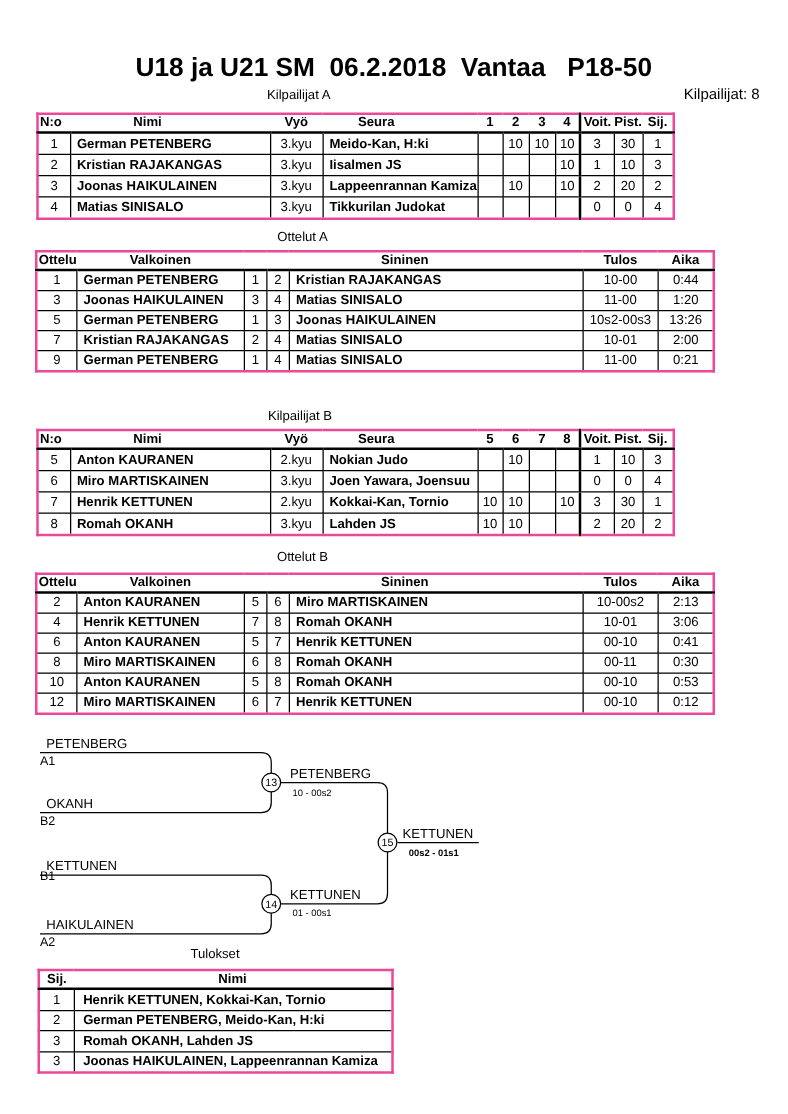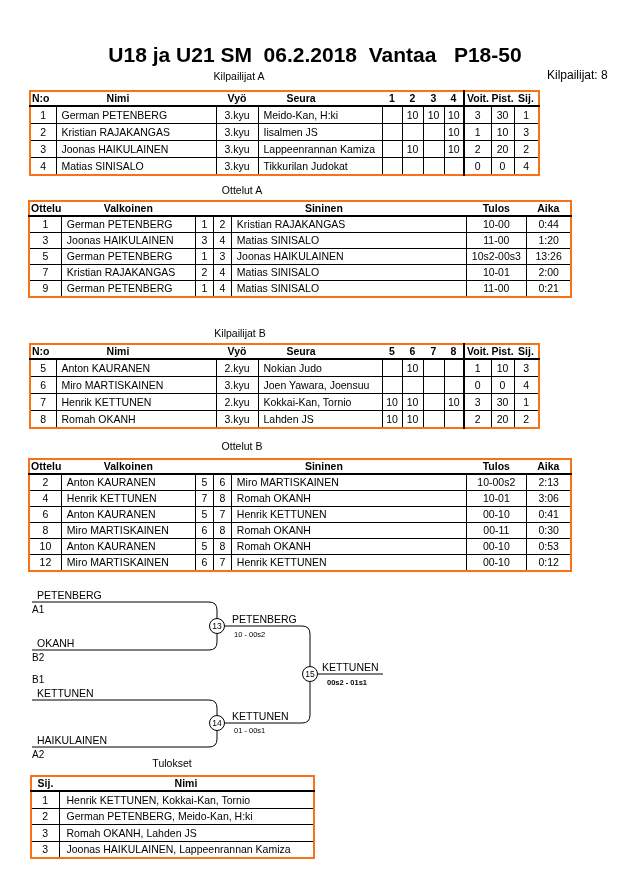--- a/index.html
+++ b/index.html
@@ -3,27 +3,27 @@
 <meta charset="utf-8">
 <style>
   html,body{margin:0;padding:0;background:#fff;}
   #page{position:relative;width:630px;height:891px;background:#fff;overflow:hidden;
         font-family:"Liberation Sans",sans-serif;color:#000;}
   .abs{position:absolute;}
   #main-title{left:0;top:43px;width:630px;text-align:center;font-size:21px;font-weight:bold;
               white-space:pre;letter-spacing:0px;}
   .sec-title{font-size:10.5px;font-weight:normal;transform:translateX(-50%);white-space:nowrap;}
   #competitor-count{left:547px;top:68px;font-size:12px;text-align:center;}
-  table{border-collapse:collapse;table-layout:fixed;border:2px solid #f97316;
+  table{border-collapse:collapse;table-layout:fixed;border:2px solid #ec4899;
         font-size:10.5px;line-height:1;}
   th{font-weight:bold;border:none;border-bottom:2px solid #000;height:13px;
      text-align:center;padding:0;white-space:nowrap;overflow:visible;vertical-align:middle;}
   td{border:1px solid #000;padding:0;text-align:center;vertical-align:middle;
      white-space:nowrap;overflow:hidden;}
-  td.name{text-align:left;padding-left:5px;}
+  td.name{text-align:left;padding-left:5px;font-weight:bold;}
   .ktable td{height:16px;}
   .ktable th.tk{border-left:2px solid #000;}
   .ktable td.tk{border-left:2px solid #000;}
   .ktable th:first-child{text-align:left;padding-left:1px;}
   .ktable th:nth-child(2){padding-right:36px;}
   .ktable th:nth-child(4){padding-right:38px;}
   .otable td{height:15px;}
   .otable th:first-child{text-align:left;padding-left:1px;}
   .otable th:nth-child(5){padding-right:50px;}
   .ttable td{height:15.5px;}
@@ -381,21 +381,21 @@
       <path d="M318 674 H383"></path>
     </svg>
 
     <div class="abs bk-name" style="left:37px;top:589px;">PETENBERG</div>
     <div class="abs bk-seed" style="left:32px;top:604px;">A1</div>
 
     <div class="abs bk-name" style="left:37px;top:637px;">OKANH</div>
     <div class="abs bk-seed" style="left:32px;top:652px;">B2</div>
 
     <div class="abs bk-name" style="left:37px;top:687px;">KETTUNEN</div>
-    <div class="abs bk-seed" style="left:32px;top:674px;">B1</div>
+    <div class="abs bk-seed" style="left:32px;top:696px;">B1</div>
 
     <div class="abs bk-name" style="left:37px;top:734px;">HAIKULAINEN</div>
     <div class="abs bk-seed" style="left:32px;top:749px;">A2</div>
 
     <div class="abs match-circle" style="left:209px;top:618px;">13</div>
     <div class="abs bk-name" style="left:232px;top:613px;">PETENBERG</div>
     <div class="abs bk-score" style="left:234px;top:630px;">10 - 00s2</div>
 
     <div class="abs match-circle" style="left:209px;top:715px;">14</div>
     <div class="abs bk-name" style="left:232px;top:710px;">KETTUNEN</div>

